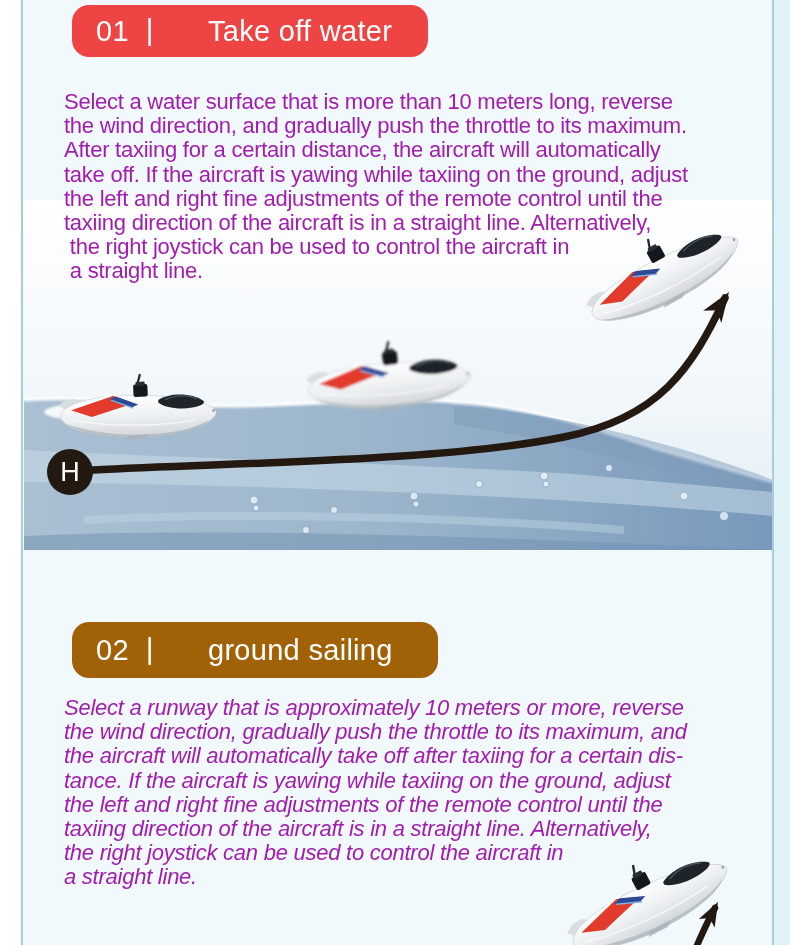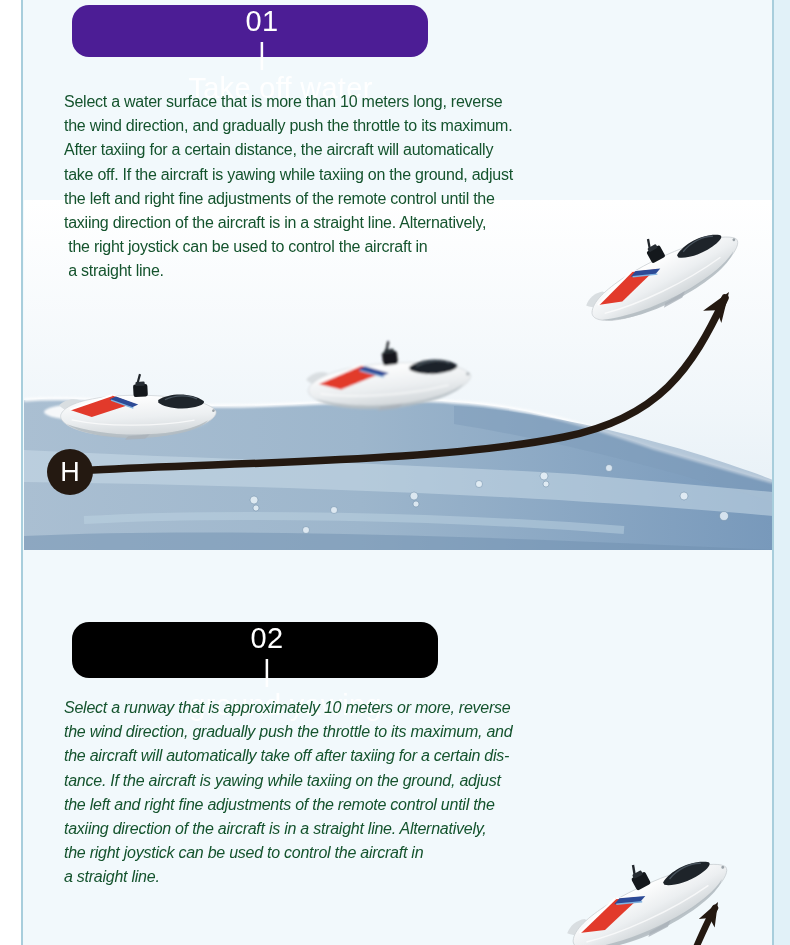--- a/index.html
+++ b/index.html
@@ -20,22 +20,22 @@
     padding:0 0 0 24px;box-sizing:border-box;
     font-size:29px;letter-spacing:.3px;z-index:3;
   }
   .badge .num{font-weight:400;}
   .badge .sep{margin:0 17px;font-weight:300;font-size:30px;transform:translateY(-1px);}
   .badge .ttl{font-weight:400;margin-left:37px;}
   #badge-1{left:72px;top:5px;width:356px;height:52px;}
   #badge-2{left:72px;top:622px;width:366px;height:56px;}
 
   .body-text{
-    position:absolute;left:64px;color:#14532d;
-    font-size:16px;line-height:24.2px;letter-spacing:-0.25px;
+    position:absolute;left:64px;color:#a21caf;
+    font-size:22px;line-height:24.2px;letter-spacing:-0.25px;
     white-space:pre;z-index:3;
   }
   #body-1{top:90px;}
   #body-2{top:696px;font-style:italic;}
 
   .illus{position:absolute;z-index:2;}
   #water-illus{left:24px;top:200px;}
   #bottom-illus{left:24px;top:838px;}
 
   .h-marker{
@@ -43,21 +43,21 @@
     background:#241911;border-radius:50%;color:#ffffff;
     font-size:27px;line-height:46px;text-align:center;font-weight:400;
     z-index:4;
   }
 </style>
 </head>
 <body>
 
 <div class="page">
 
-  <div class="badge" id="badge-1" style="background: #4c1d95; flex-direction: column;">
+  <div class="badge" id="badge-1" style="background: #ef4444;">
     <span class="num">01</span>
     <span class="sep">|</span>
     <span class="ttl">Take off water</span>
   </div>
   <div class="body-text" id="body-1">Select a water surface that is more than 10 meters long, reverse
 the wind direction, and gradually push the throttle to its maximum.
 After taxiing for a certain distance, the aircraft will automatically
 take off. If the aircraft is yawing while taxiing on the ground, adjust
 the left and right fine adjustments of the remote control until the
 taxiing direction of the aircraft is in a straight line. Alternatively,
@@ -145,24 +145,24 @@
       <path d="M0,0 L-30,11 L-22,0 L-30,-11 Z" transform="translate(705,92) rotate(-56)" fill="#241911"></path>
     </g>
 
     <use href="#plane-shape" transform="translate(113,213) rotate(-3) scale(0.84)"></use>
     <use href="#plane-shape" transform="translate(364,182) rotate(-7) scale(0.88)" filter="url(#mblur)"></use>
     <use href="#plane-shape" transform="translate(639,77) rotate(-29) scale(0.88)"></use>
   </svg>
 
   <div class="h-marker" style="background: rgb(36, 25, 17);">H</div>
 
-  <div class="badge" id="badge-2" style="background: #000000; flex-direction: column;">
+  <div class="badge" id="badge-2" style="background: #a16207;">
     <span class="num">02</span>
     <span class="sep">|</span>
-    <span class="ttl">ground yawing</span>
+    <span class="ttl">ground sailing</span>
   </div>
   <div class="body-text" id="body-2">Select a runway that is approximately 10 meters or more, reverse
 the wind direction, gradually push the throttle to its maximum, and
 the aircraft will automatically take off after taxiing for a certain dis-
 tance. If the aircraft is yawing while taxiing on the ground, adjust
 the left and right fine adjustments of the remote control until the
 taxiing direction of the aircraft is in a straight line. Alternatively,
 the right joystick can be used to control the aircraft in
 a straight line.</div>
 

